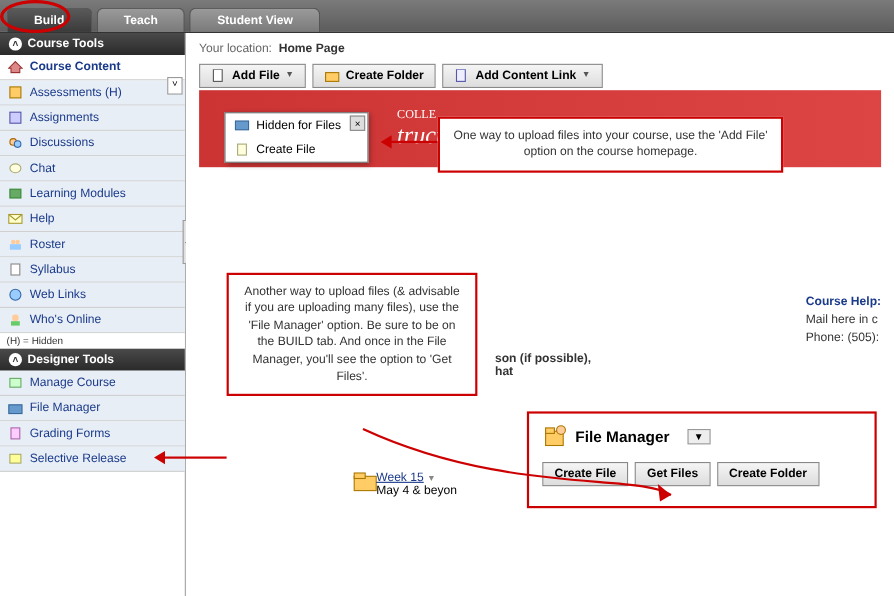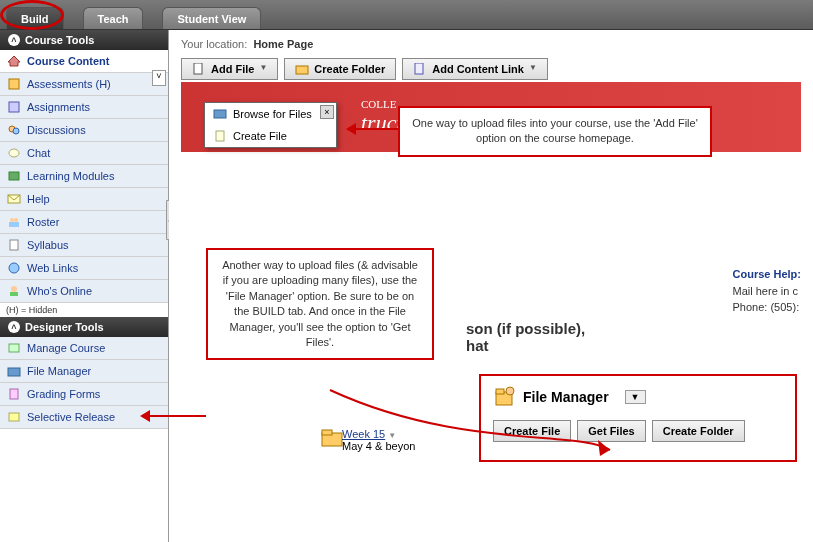--- a/index.html
+++ b/index.html
@@ -1,18 +1,18 @@
 <!DOCTYPE html>
 <html><head>
 <meta charset="utf-8">
 <style>
 * { box-sizing: border-box; margin: 0; padding: 0; }
 body { font-family: Verdana, Arial, sans-serif; font-size: 11px; background: #fff; width: 813px; height: 542px; position: relative; overflow: hidden; }
 .topbar { background: linear-gradient(#7a7a7a,#5c5c5c); height: 30px; display: flex; align-items: flex-end; padding-left: 6px; border-bottom: 1px solid #333; }
-.tab { background: linear-gradient(#9a9a9a,#7a7a7a); color: #fff; padding: 5px 14px 4px; border-radius: 6px 6px 0 0; margin-right: 19px; font-weight: bold; font-size: 11px; cursor: pointer; border: 1px solid #555; border-bottom: none; }
+.tab { background: linear-gradient(#9a9a9a,#7a7a7a); color: #fff; padding: 5px 24px 4px; border-radius: 6px 6px 0 0; margin-right: 4px; font-weight: bold; font-size: 11px; cursor: pointer; border: 1px solid #555; border-bottom: none; }
 .tab.active { background: linear-gradient(#5a5a5a,#3a3a3a); }
 .build-circle { position: absolute; left: 0px; top: 0px; width: 64px; height: 30px; border: 3px solid #c00; border-radius: 50%; pointer-events: none; z-index: 50; }
 .layout { display: flex; height: calc(100% - 30px); }
 .sidebar { width: 169px; background: #fff; border-right: 1px solid #999; position: relative; }
 .section-header { background: linear-gradient(#4a4a4a,#2a2a2a); color: #fff; font-weight: bold; padding: 4px 8px; font-size: 11px; display: flex; align-items: center; }
 .section-header .chev { display:inline-block; width:12px; height:12px; background:#fff; color:#333; border-radius:50%; text-align:center; line-height:12px; font-size:9px; margin-right:5px; }
 .nav-item { display: flex; align-items: center; padding: 4px 6px; border-bottom: 1px solid #d0d0d0; background: #e8eef6; color: #1a3a8a; cursor: pointer; font-size: 11px; }
 .nav-item .icon { width: 16px; height: 14px; margin-right: 5px; flex-shrink: 0; display:flex; align-items:center; justify-content:center; }
 .nav-item.active { background: #fff; font-weight: bold; }
 .hidden-note { font-size: 9px; padding: 2px 6px; color: #333; background:#fff; }
@@ -29,21 +29,21 @@
 .dropdown-menu { position:absolute; left:204px; top:102px; background:#fff; border:1px solid #666; box-shadow:2px 2px 5px rgba(0,0,0,.3); z-index:30; }
 .dropdown-menu .close { position:absolute; right:2px; top:2px; width:14px; height:14px; background:#ddd; border:1px solid #888; font-size:9px; text-align:center; line-height:12px; cursor:pointer; }
 .dd-item { padding:5px 24px 5px 8px; font-size:11px; cursor:pointer; display:flex; align-items:center; gap:6px; }
 .callout { position:absolute; background:#fff; border:2px solid #c00; padding:8px 10px; font-size:11px; text-align:center; color:#333; z-index:40; line-height:1.4; }
 .callout1 { left:398px; top:106px; width:314px; }
 .callout2 { left:206px; top:248px; width:228px; }
 .arrow-line { position:absolute; background:#c00; z-index:35; }
 .arrow-head { position:absolute; width:0; height:0; z-index:36; }
 .info-block { position:absolute; right:12px; top:266px; font-size:11px; color:#333; text-align:left; line-height:1.5; }
 .info-block .hl { color:#1a3a8a; font-weight:bold; }
-.mid-text { position:absolute; left:466px; top:320px; font-size:15px; color:#333; }
+.mid-text { position:absolute; left:450px; top:320px; font-size:11px; color:#333; }
 .week-row { position:absolute; left:320px; top:428px; display:flex; align-items:flex-start; gap:8px; font-size:11px; }
 .week-row a { color:#1a3a8a; text-decoration:underline; }
 .fm-panel { position:absolute; right:16px; top:374px; width:318px; border:2px solid #c00; background:#fff; padding:10px 12px 18px; z-index:20; }
 .fm-title-row { display:flex; align-items:center; gap:8px; margin-bottom:12px; }
 .fm-title-row .fm-lbl { font-size:14px; font-weight:bold; }
 .fm-actions { display:flex; gap:6px; }
 .fm-actions button { background:linear-gradient(#f5f5f5,#ddd); border:1px solid #888; padding:4px 10px; font-size:11px; font-weight:bold; cursor:pointer; }
 .sq-icon { width:14px; height:12px; display:inline-block; }
 .expand-toggle { position:absolute; right:2px; top:20px; width:14px; height:16px; border:1px solid #999; background:#fff; font-size:9px; text-align:center; cursor:pointer; }
 svg { display:block; }
@@ -249,21 +249,21 @@
 </div>
 
 <div class="dropdown-menu">
   <div class="close">×</div>
   <div class="dd-item">
     <span class="sq-icon">
         <svg width="14" height="12">
           <rect x="1" y="2" width="12" height="8" fill="#69c" stroke="#369"></rect>
         </svg>
       </span>
-    <span>Browse for Files</span>
+    <span>Hidden for Files</span>
   </div>
   <div class="dd-item">
     <span class="sq-icon">
         <svg width="14" height="12">
           <rect x="3" y="1" width="8" height="10" fill="#ffd" stroke="#aa7"></rect>
         </svg>
       </span>
     <span>Create File</span>
   </div>
 </div>

